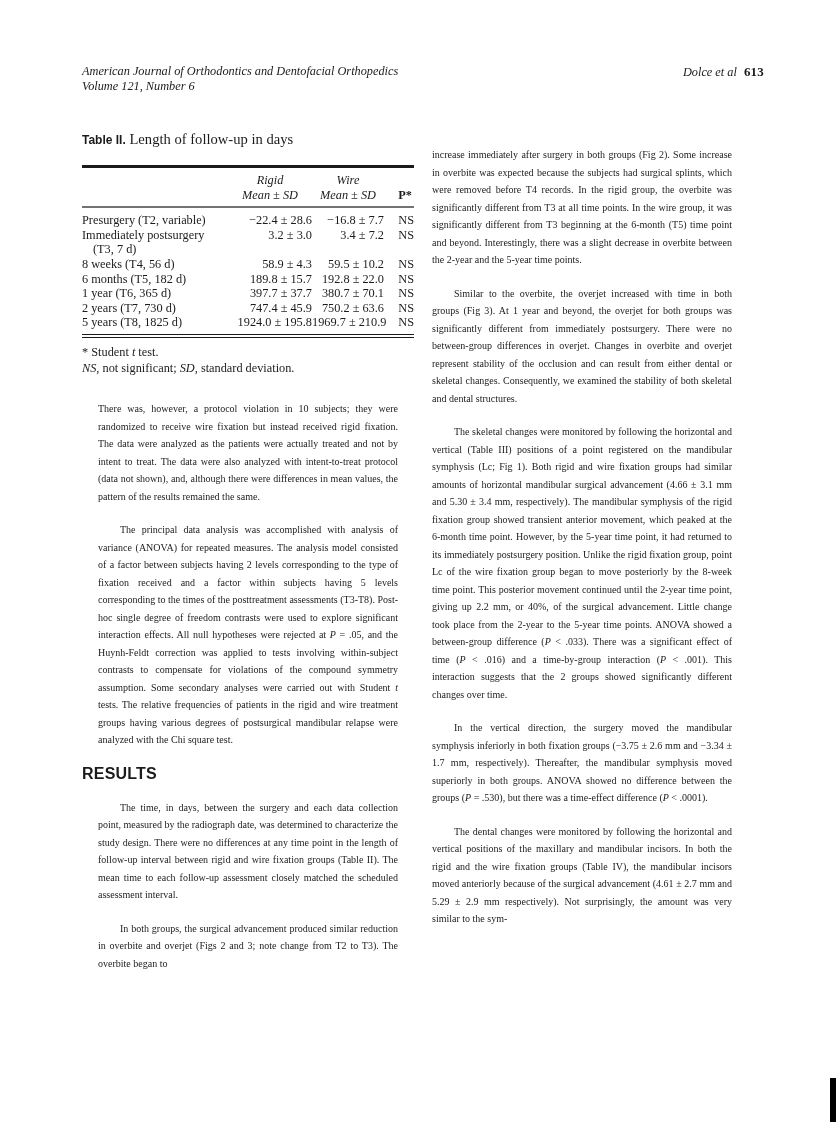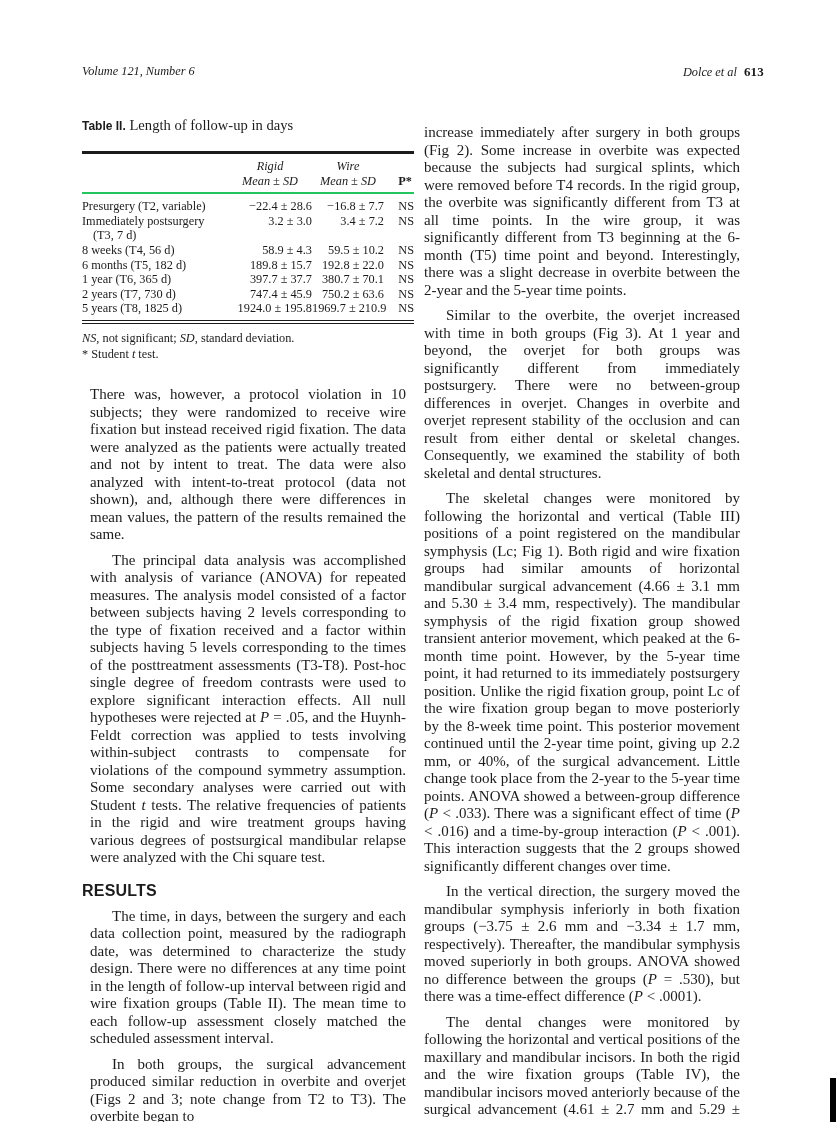--- a/index.html
+++ b/index.html
@@ -22,50 +22,51 @@
   .table-title{font-size:14.6px;line-height:18px;margin:0 0 7px 0;}
   .table-label{font-family:"Liberation Sans",sans-serif;font-weight:bold;font-size:12px;}
   table.data{width:100%;border-collapse:collapse;table-layout:fixed;
              border-top:3px solid #1b1b1b;border-bottom:4px double #1b1b1b;
              font-size:12.3px;line-height:14.6px;margin-top:16px;}
   table.data th, table.data td{padding:0;}
   table.data col.c1{width:146px;} table.data col.c2{width:84px;}
   table.data col.c3{width:72px;}  table.data col.c4{width:30px;}
   thead th{font-weight:normal;font-style:italic;text-align:center;vertical-align:bottom;}
   thead tr.h1 th{padding-top:5px;}
-  thead tr.h2 th{border-bottom:2px solid #22c55e;padding-bottom:4px;}
+  thead tr.h2 th{border-bottom:2px solid #737373;padding-bottom:4px;}
   thead th.p-head{font-style:normal;font-weight:bold;text-align:right;padding-right:2px;}
   tbody td{vertical-align:top;padding:.5px 0;}
   tbody tr:first-child td{padding-top:5px;}
   tbody tr:last-child td{padding-bottom:4px;}
   td.c-label{text-align:left;}
   td.c-num{text-align:right;white-space:nowrap;}
   td.c-p{text-align:right;padding-right:2px;}
   .wrap2{padding-left:11px;}
   .footnotes{font-size:12.3px;line-height:15.6px;margin-top:7px;}
   .footnotes p{margin:0;}
 
   
   .left-blocks{margin-top:24px;}
-  .body-para{font-size:15px;line-height:17.5px;text-align:justify;margin:8px;}
+  .body-para{font-size:10px;line-height:17.5px;text-align:justify;margin:16px;}
   .body-para.indent{text-indent:22px;}
   .section-heading{font-family:"Liberation Sans",sans-serif;font-size:16px;font-weight:bold;
                    margin:15px 0 8px 0;letter-spacing:.2px;}
 
   
   .scan-mark{position:absolute;right:0;bottom:0;width:6px;height:44px;background:#000;}
 </style>
 </head>
 <body>
 
 <div class="page">
   <div class="content">
 
     <div class="page-header">
       <div class="header-left">
+        <div>American Journal of Orthodontics and Dentofacial Orthopedics</div>
         <div>Volume 121, Number 6</div>
       </div>
       <div class="header-right">
         <span>Dolce et al</span><span class="page-number">613</span>
       </div>
     </div>
 
     <div class="columns">
 
       <div class="col">
@@ -134,22 +135,22 @@
                 </tr>
                 <tr>
                   <td class="c-label">5 years (T8, 1825 d)</td>
                   <td class="c-num">1924.0 ± 195.8</td>
                   <td class="c-num">1969.7 ± 210.9</td>
                   <td class="c-p">NS</td>
                 </tr>
               </tbody>
           </table>
           <div class="footnotes">
+              <p>* Student <i>t</i> test.</p>
               <p><i>NS</i>, not significant; <i>SD</i>, standard deviation.</p>
-              <p>* Student <i>t</i> test.</p>
             </div>
         </div>
         <div class="left-blocks">
             <p class="body-para">There was, however, a protocol violation in 10 subjects; they were randomized to receive wire fixation but instead received rigid fixation. The data were analyzed as the patients were actually treated and not by intent to treat. The data were also analyzed with intent-to-treat protocol (data not shown), and, although there were differences in mean values, the pattern of the results remained the same.</p>
             <p class="body-para indent">The principal data analysis was accomplished with analysis of variance (ANOVA) for repeated measures. The analysis model consisted of a factor between subjects having 2 levels corresponding to the type of fixation received and a factor within subjects having 5 levels corresponding to the times of the posttreatment assessments (T3-T8). Post-hoc single degree of freedom contrasts were used to explore significant interaction effects. All null hypotheses were rejected at <i>P</i> = .05, and the Huynh-Feldt correction was applied to tests involving within-subject contrasts to compensate for violations of the compound symmetry assumption. Some secondary analyses were carried out with Student <i>t</i> tests. The relative frequencies of patients in the rigid and wire treatment groups having various degrees of postsurgical mandibular relapse were analyzed with the Chi square test.</p>
             <h2 class="section-heading">RESULTS</h2>
             <p class="body-para indent">The time, in days, between the surgery and each data collection point, measured by the radiograph date, was determined to characterize the study design. There were no differences at any time point in the length of follow-up interval between rigid and wire fixation groups (Table II). The mean time to each follow-up assessment closely matched the scheduled assessment interval.</p>
             <p class="body-para indent">In both groups, the surgical advancement produced similar reduction in overbite and overjet (Figs 2 and 3; note change from T2 to T3). The overbite began to</p>
           </div>
       </div>

